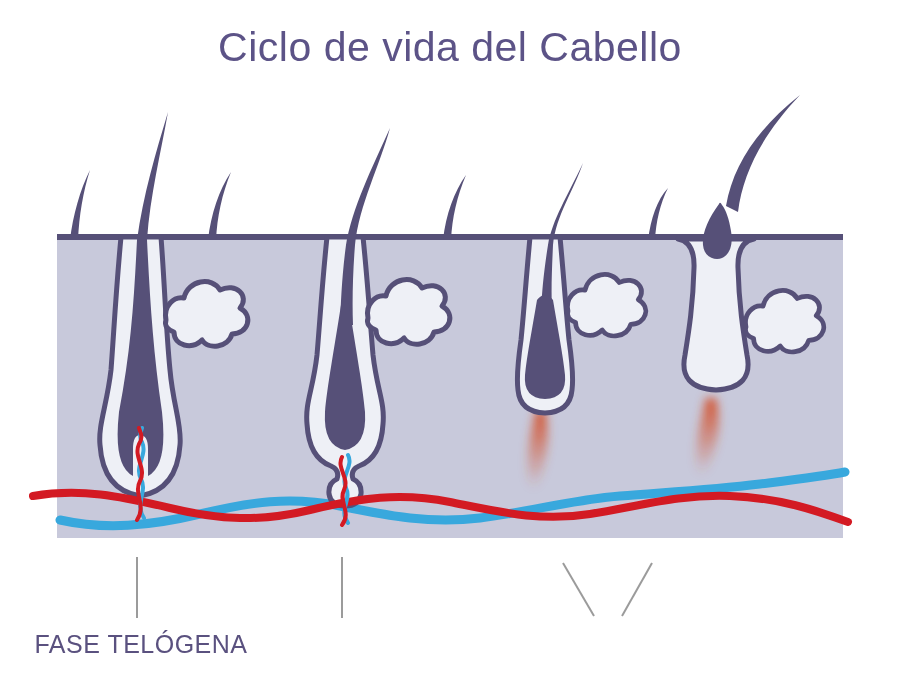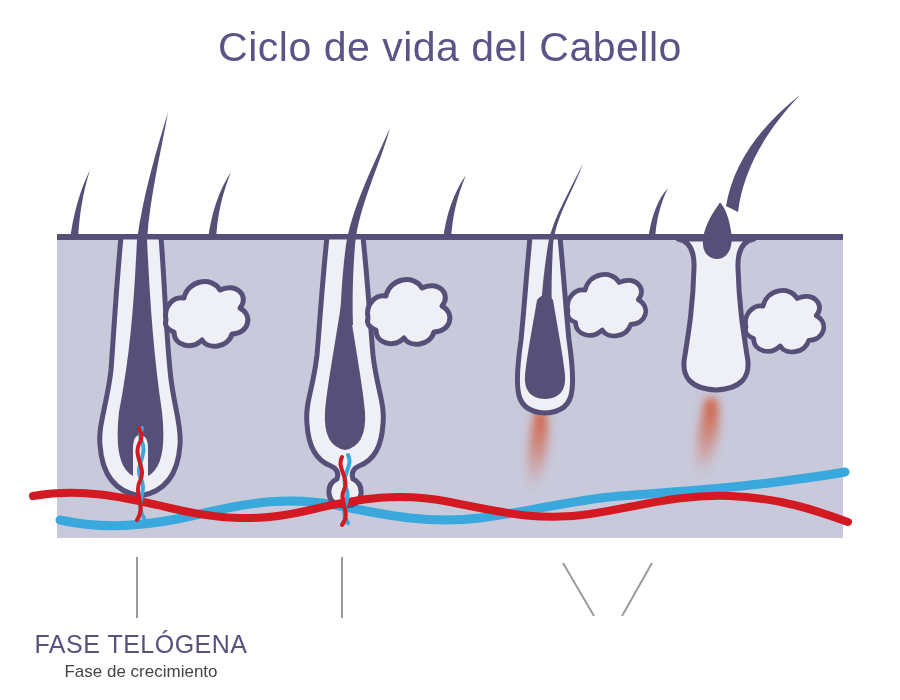--- a/index.html
+++ b/index.html
@@ -102,16 +102,15 @@
     <g stroke="var(--leader-line)" stroke-width="2">
       <line x1="137" y1="557" x2="137" y2="618"></line>
       <line x1="342" y1="557" x2="342" y2="618"></line>
       <line x1="563" y1="563" x2="594" y2="616"></line>
       <line x1="652" y1="563" x2="622" y2="616"></line>
     </g>
   </svg>
 
   <div class="label-group" style="left:141px;top:630px">
     <div class="label-main">FASE TELÓGENA</div>
-    <div class="label-sub">Fase de crecimiento</div>
   </div>
 
 </div>
 
 </body></html>

